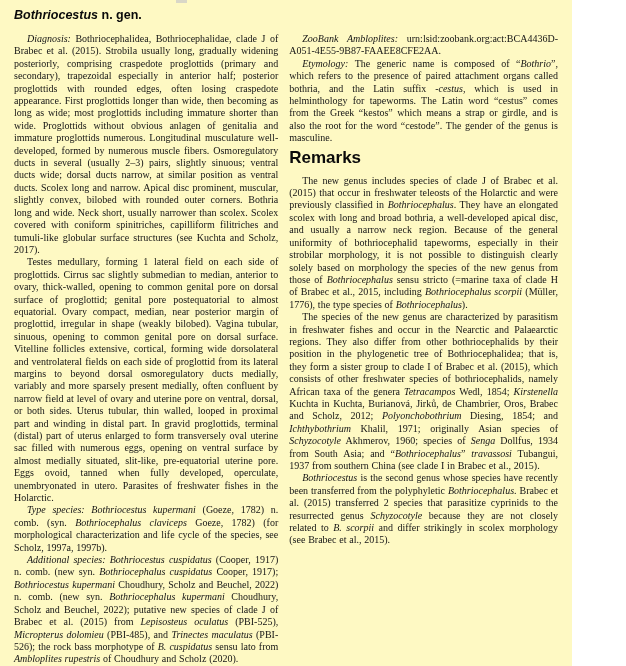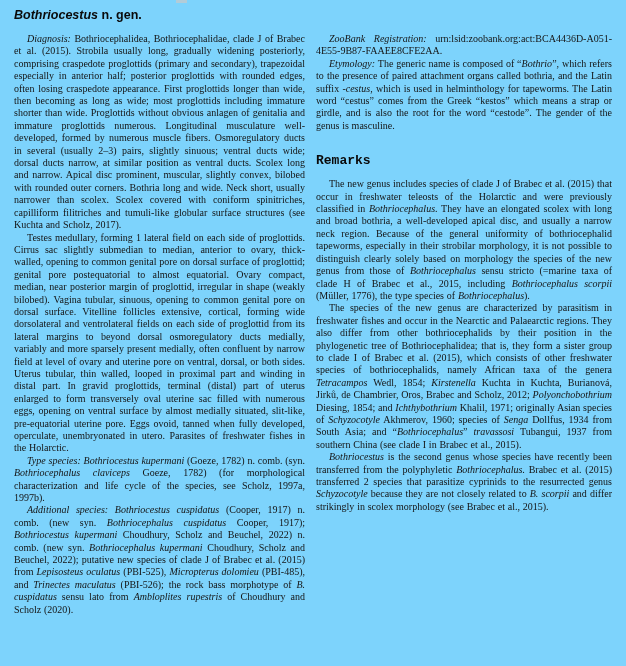--- a/index.html
+++ b/index.html
@@ -2,23 +2,23 @@
 <html><head>
 <meta charset="utf-8">
 <style>
   html, body {
     margin: 0;
     padding: 0;
     background: #ffffff;
   }
   .page {
     position: relative;
-    width: 626px;
+    width: 572px;
     height: 666px;
-    background: #7dd3fc;
+    background: #fef9c3;
     color: #141414;
     font-family: "Liberation Serif", serif;
     overflow: hidden;
     box-sizing: border-box;
     padding: 6px 14px 0 14px;
   }
   .top-artifact {
     position: absolute;
     top: 0;
     left: 176px;
@@ -39,25 +39,25 @@
   .genus-heading {
     font-family: "Liberation Sans", sans-serif;
     font-size: 12.5px;
     font-weight: bold;
     line-height: 14px;
     margin: 2px 0 11px 0;
     color: #0a0a0a;
   }
   .genus-heading .it { font-style: italic; }
   .remarks-heading {
-    font-family: Liberation Mono, monospace;
-    font-size: 13px;
+    font-family: Liberation Sans, sans-serif;
+    font-size: 17px;
     font-weight: bold;
     line-height: 14px;
-    margin: 22px 0 10px 0;
+    margin: 6px 0 10px 0;
     color: #0a0a0a;
   }
   p.body {
     margin: 0;
     font-size: 10px;
     line-height: 12.4px;
     text-align: justify;
     text-indent: 13px;
     word-spacing: 0.3px;
   }
@@ -73,21 +73,21 @@
 
     <section class="col col-left">
       <h1 class="genus-heading"><span class="it bd">Bothriocestus</span><span class="bd"> n. gen.</span></h1>
       <p class="body"><span class="it">Diagnosis:</span><span> Bothriocephalidea, Bothriocephalidae, clade J of Brabec et al. (2015). Strobila usually long, gradually widening posteriorly, comprising craspedote proglottids (primary and secondary), trapezoidal especially in anterior half; posterior proglottids with rounded edges, often losing craspedote appearance. First proglottids longer than wide, then becoming as long as wide; most proglottids including immature shorter than wide. Proglottids without obvious anlagen of genitalia and immature proglottids numerous. Longitudinal musculature well-developed, formed by numerous muscle fibers. Osmoregulatory ducts in several (usually 2–3) pairs, slightly sinuous; ventral ducts wide; dorsal ducts narrow, at similar position as ventral ducts. Scolex long and narrow. Apical disc prominent, muscular, slightly convex, bilobed with rounded outer corners. Bothria long and wide. Neck short, usually narrower than scolex. Scolex covered with coniform spinitriches, capilliform filitriches and tumuli-like globular surface structures (see Kuchta and Scholz, 2017).</span></p>
       <p class="body"><span>Testes medullary, forming 1 lateral field on each side of proglottids. Cirrus sac slightly submedian to median, anterior to ovary, thick-walled, opening to common genital pore on dorsal surface of proglottid; genital pore postequatorial to almost equatorial. Ovary compact, median, near posterior margin of proglottid, irregular in shape (weakly bilobed). Vagina tubular, sinuous, opening to common genital pore on dorsal surface. Vitelline follicles extensive, cortical, forming wide dorsolateral and ventrolateral fields on each side of proglottid from its lateral margins to beyond dorsal osmoregulatory ducts medially, variably and more sparsely present medially, often confluent by narrow field at level of ovary and uterine pore on ventral, dorsal, or both sides. Uterus tubular, thin walled, looped in proximal part and winding in distal part. In gravid proglottids, terminal (distal) part of uterus enlarged to form transversely oval uterine sac filled with numerous eggs, opening on ventral surface by almost medially situated, slit-like, pre-equatorial uterine pore. Eggs ovoid, tanned when fully developed, operculate, unembryonated in utero. Parasites of freshwater fishes in the Holarctic.</span></p>
       <p class="body"><span class="it">Type species: Bothriocestus kupermani</span><span> (Goeze, 1782) n. comb. (syn. </span><span class="it">Bothriocephalus claviceps</span><span> Goeze, 1782) (for morphological characterization and life cycle of the species, see Scholz, 1997a, 1997b).</span></p>
       <p class="body"><span class="it">Additional species: Bothriocestus cuspidatus</span><span> (Cooper, 1917) n. comb. (new syn. </span><span class="it">Bothriocephalus cuspidatus</span><span> Cooper, 1917); </span><span class="it">Bothriocestus kupermani</span><span> Choudhury, Scholz and Beuchel, 2022) n. comb. (new syn. </span><span class="it">Bothriocephalus kupermani</span><span> Choudhury, Scholz and Beuchel, 2022); putative new species of clade J of Brabec et al. (2015) from </span><span class="it">Lepisosteus oculatus</span><span> (PBI-525), </span><span class="it">Micropterus dolomieu</span><span> (PBI-485), and </span><span class="it">Trinectes maculatus</span><span> (PBI-526); the rock bass morphotype of </span><span class="it">B. cuspidatus</span><span> sensu lato from </span><span class="it">Ambloplites rupestris</span><span> of Choudhury and Scholz (2020).</span></p>
     </section>
 
     <section class="col col-right">
-      <p class="body"><span class="it">ZooBank Registration:</span><span> urn:lsid:zoobank.org:act:BCA4436D-A051-4E55-9B87-FAAEE8CFE2AA.</span></p>
+      <p class="body"><span class="it">ZooBank Ambloplites:</span><span> urn:lsid:zoobank.org:act:BCA4436D-A051-4E55-9B87-FAAEE8CFE2AA.</span></p>
       <p class="body"><span class="it">Etymology:</span><span> The generic name is composed of “</span><span class="it">Bothrio</span><span>”, which refers to the presence of paired attachment organs called bothria, and the Latin suffix -</span><span class="it">cestus</span><span>, which is used in helminthology for tapeworms. The Latin word “cestus” comes from the Greek “kestos” which means a strap or girdle, and is also the root for the word “cestode”. The gender of the genus is masculine.</span></p>
       <h2 class="remarks-heading">Remarks</h2>
       <p class="body"><span>The new genus includes species of clade J of Brabec et al. (2015) that occur in freshwater teleosts of the Holarctic and were previously classified in </span><span class="it">Bothriocephalus</span><span>. They have an elongated scolex with long and broad bothria, a well-developed apical disc, and usually a narrow neck region. Because of the general uniformity of bothriocephalid tapeworms, especially in their strobilar morphology, it is not possible to distinguish clearly solely based on morphology the species of the new genus from those of </span><span class="it">Bothriocephalus</span><span> sensu stricto (=marine taxa of clade H of Brabec et al., 2015, including </span><span class="it">Bothriocephalus scorpii</span><span> (Müller, 1776), the type species of </span><span class="it">Bothriocephalus</span><span>).</span></p>
       <p class="body"><span>The species of the new genus are characterized by parasitism in freshwater fishes and occur in the Nearctic and Palaearctic regions. They also differ from other bothriocephalids by their position in the phylogenetic tree of Bothriocephalidea; that is, they form a sister group to clade I of Brabec et al. (2015), which consists of other freshwater species of bothriocephalids, namely African taxa of the genera </span><span class="it">Tetracampos</span><span> Wedl, 1854; </span><span class="it">Kirstenella</span><span> Kuchta in Kuchta, Burianová, Jirků, de Chambrier, Oros, Brabec and Scholz, 2012; </span><span class="it">Polyonchobothrium</span><span> Diesing, 1854; and </span><span class="it">Ichthybothrium</span><span> Khalil, 1971; originally Asian species of </span><span class="it">Schyzocotyle</span><span> Akhmerov, 1960; species of </span><span class="it">Senga</span><span> Dollfus, 1934 from South Asia; and “</span><span class="it">Bothriocephalus</span><span>” </span><span class="it">travassosi</span><span> Tubangui, 1937 from southern China (see clade I in Brabec et al., 2015).</span></p>
       <p class="body"><span class="it">Bothriocestus</span><span> is the second genus whose species have recently been transferred from the polyphyletic </span><span class="it">Bothriocephalus</span><span>. Brabec et al. (2015) transferred 2 species that parasitize cyprinids to the resurrected genus </span><span class="it">Schyzocotyle</span><span> because they are not closely related to </span><span class="it">B. scorpii</span><span> and differ strikingly in scolex morphology (see Brabec et al., 2015).</span></p>
     </section>
 
   </div>
 </div>
 

